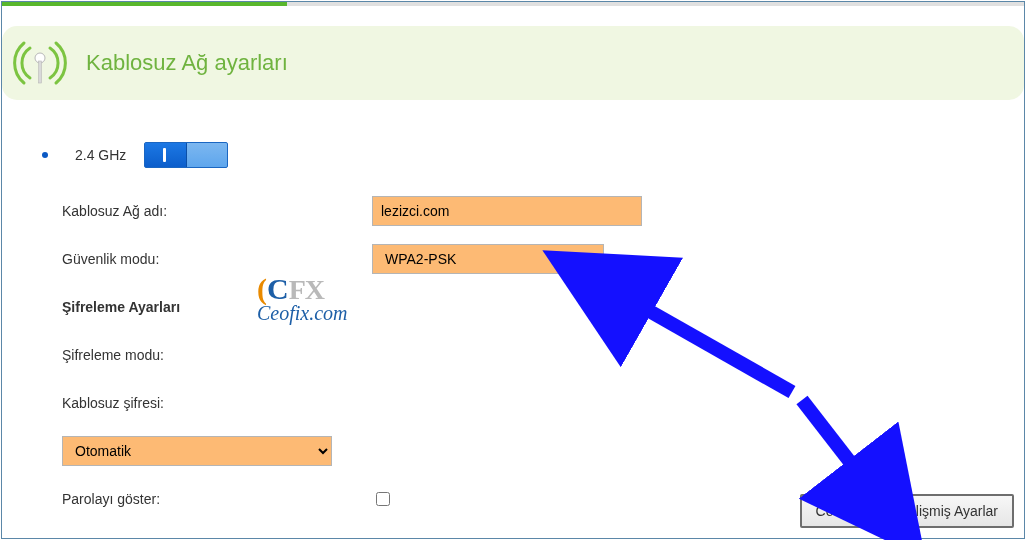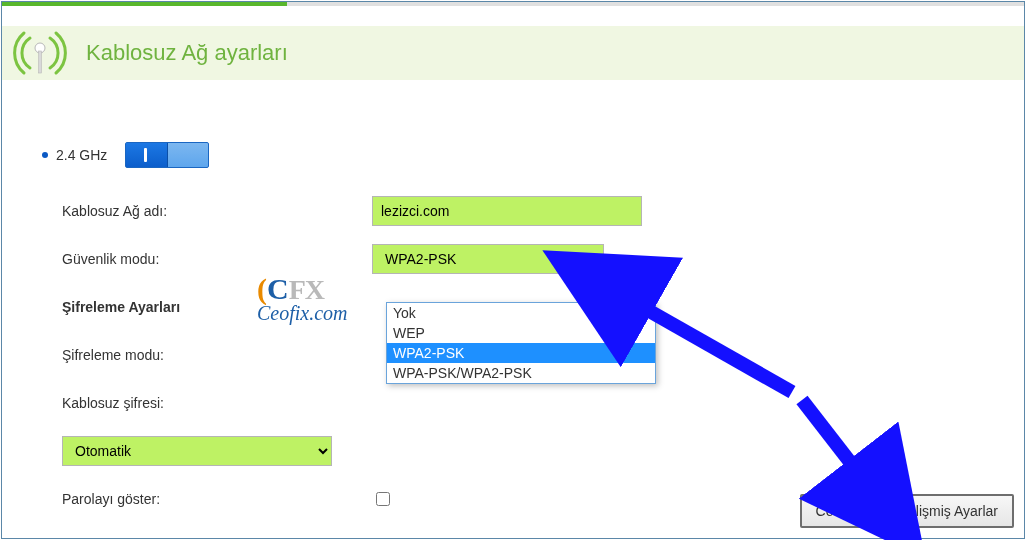--- a/index.html
+++ b/index.html
@@ -29,25 +29,26 @@
   .top-progress {
     position: absolute;
     left: 0; top: 0;
     height: 4px;
     width: 285px;
     background: #59b72c;
   }
   .header-band {
     position: absolute;
     left: 0; top: 24px;
-    width: 100%; height: 54px;
+    width: 100%; height: 74px;
     background: #f0f7e2;
     display: flex;
     align-items: center;
     padding-left: 8px;
+    border-radius: 15px;
   }
   .wifi-icon {
     width: 60px; height: 60px;
     display: inline-flex;
     align-items: center;
     justify-content: center;
     margin-right: 16px;
   }
   .page-title {
     color: #6fb33f;
@@ -67,20 +68,21 @@
   }
   .bullet {
     width: 6px; height: 6px;
     background: #0b59c4;
     border-radius: 50%;
     margin-right: 8px;
   }
   .band-label {
     font-size: 14px;
     margin-right: 18px;
+    margin-left: 19px;
   }
   .toggle {
     width: 84px; height: 26px;
     border: 1px solid #1a66c2;
     border-radius: 2px;
     position: relative;
     background: linear-gradient(#7cb7f0,#5ea6ed);
     display: inline-block;
     cursor: pointer;
   }
@@ -116,21 +118,21 @@
   }
   .field-col {
     position: relative;
   }
   .text-input, .select-input {
     width: 270px;
     height: 30px;
     border: 1px solid #b5b5b5;
     padding: 0 8px;
     font-size: 14px;
-    background: #bef264;
+    background: #fdba74;
   }
   .select-input {
     appearance: auto;
     -webkit-appearance: menulist;
     -moz-appearance: menulist;
   }
   .select-sec .select-input {
     width: 232px;
   }
   .watermark {
@@ -259,26 +261,20 @@
         </div>
       </div>
     </div>
   </div>
 
   <div class="watermark">
     <span class="crescent">(</span><span class="cfx-c">C</span><span class="cfx-fx">FX</span>
     <span class="sub">Ceofix.com</span>
   </div>
 
-  <div class="dropdown-list">
-    <div class="opt">Yok</div>
-    <div class="opt">WEP</div>
-    <div class="opt sel">WPA2-PSK</div>
-    <div class="opt">WPA-PSK/WPA2-PSK</div>
-  </div>
 
   <svg class="arrow" width="1026" height="540" style="left:0;top:0;">
     <defs>
       <marker id="ah" viewBox="0 0 10 10" refX="2" refY="5" markerWidth="9" markerHeight="9" orient="auto-start-reverse">
         <path d="M0 0 L10 5 L0 10 Z" fill="#1410ff"></path>
       </marker>
     </defs>
     <line x1="790" y1="390" x2="628" y2="298" stroke="#1410ff" stroke-width="14" marker-end="url(#ah)"></line>
     <line x1="800" y1="398" x2="862" y2="478" stroke="#1410ff" stroke-width="14" marker-end="url(#ah)"></line>
   </svg>

